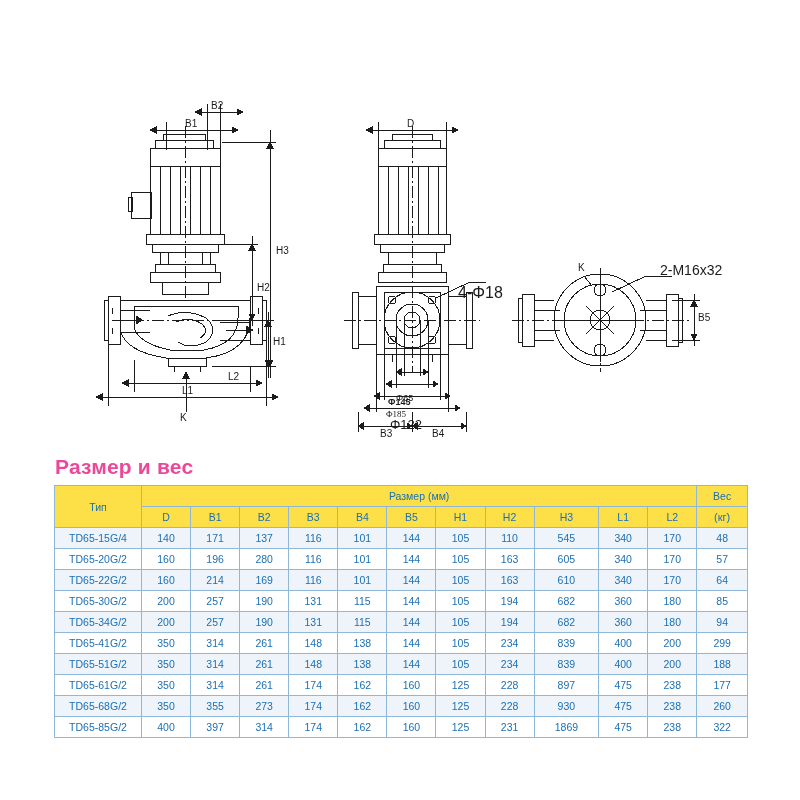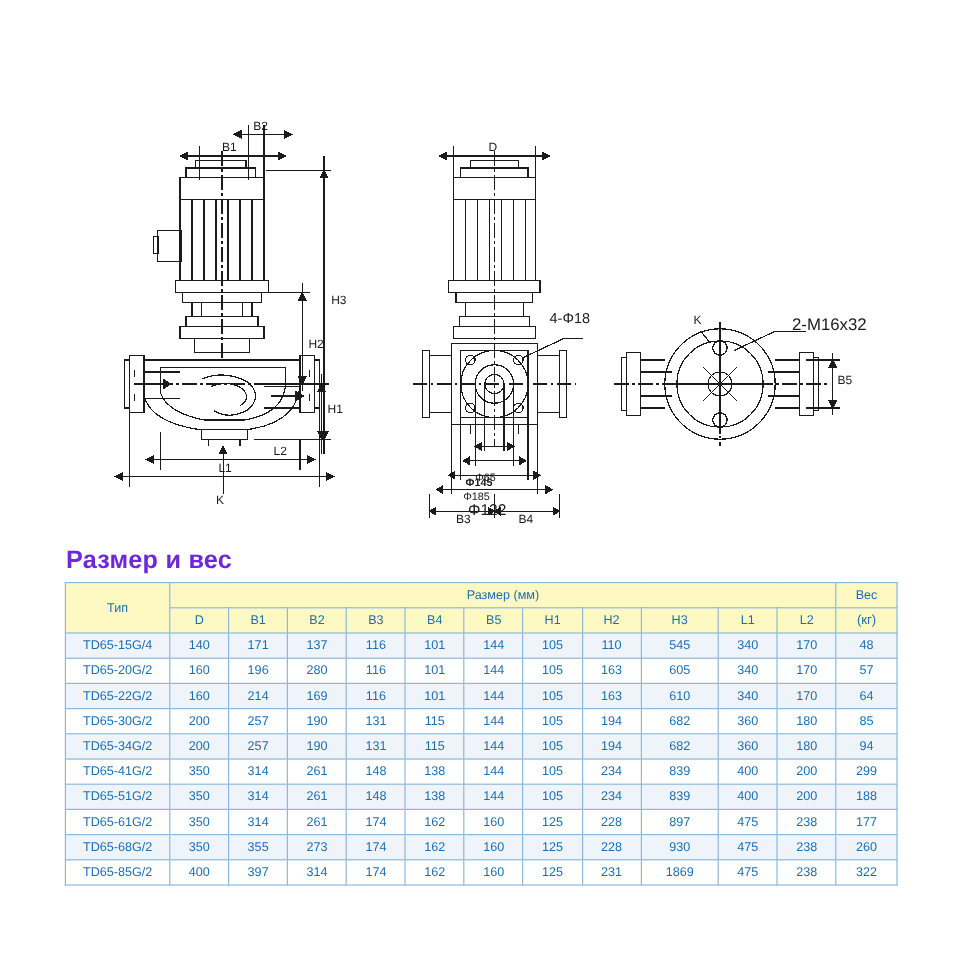--- a/index.html
+++ b/index.html
@@ -11,35 +11,35 @@
   }
   .sheet{position:absolute;inset:0;}
 
   
   .drawings{position:absolute;left:0;top:0;width:800px;height:440px;}
   svg.draw{position:absolute;left:0;top:0;}
 
   
   .title{
     position:absolute;left:55px;top:455px;
-    font-size:21px;font-weight:bold;color:#6d28d9;
+    font-size:21px;font-weight:bold;color:#ec4899;
     letter-spacing:.2px;
   }
 
   
   .tbl-wrap{position:absolute;left:54px;top:485px;width:694px;}
   table{border-collapse:collapse;width:694px;font-size:10.5px;}
   th,td{
     border:1px solid #8fb8d8;
     text-align:center;
     color:#1b6fb5;
     padding:0;height:20px;line-height:20px;
     font-weight:normal;
   }
-  thead th{color:#1b6fb5;font-weight:normal;background:#fef9c3;}
+  thead th{color:#1b6fb5;font-weight:normal;background:#fde047;}
   tbody td{color:#1b6fb5;}
   tbody tr.alt td{background:#eef4fa;}
   td.type,th.type{width:86px;}
   .sub{font-size:11px;}
   .hdr-span{font-weight:normal;}
 </style>
 </head>
 <body>
 
 <div class="sheet">
@@ -281,25 +281,25 @@
     <div style="position:absolute;left:211px;top:100px;font-size:10px;">B2</div>
     <div style="position:absolute;left:185px;top:118px;font-size:10px;">B1</div>
     <div style="position:absolute;left:276px;top:245px;font-size:10px;">H3</div>
     <div style="position:absolute;left:257px;top:282px;font-size:10px;">H2</div>
     <div style="position:absolute;left:273px;top:336px;font-size:10px;">H1</div>
     <div style="position:absolute;left:228px;top:371px;font-size:10px;">L2</div>
     <div style="position:absolute;left:182px;top:385px;font-size:10px;">L1</div>
     <div style="position:absolute;left:180px;top:412px;font-size:10px;">K</div>
 
     <div style="position:absolute;left:407px;top:118px;font-size:10px;">D</div>
-    <div style="position:absolute;left:458px;top:258px;font-size:12px;">4-Φ18</div>
+    <div style="position:absolute;left:458px;top:284px;font-size:16px;">4-Φ18</div>
     <div style="position:absolute;left:396px;top:372px;font-size:9px;margin-top:21px;">Φ65</div>
     <div style="position:absolute;left:390px;top:385px;font-size:13px;margin-top:32px;">Φ122</div>
     <div style="position:absolute;left:388px;top:397px;font-size:9px;font-weight:bold;">Φ145</div>
-    <div style="position:absolute;left:386px;top:409px;font-size:9px;">Φ185</div>
+    <div style="position:absolute;left:386px;top:409px;font-size:9px;font-family:Liberation Serif, serif;">Φ185</div>
     <div style="position:absolute;left:380px;top:428px;font-size:10px;">B3</div>
     <div style="position:absolute;left:432px;top:428px;font-size:10px;">B4</div>
 
     <div style="position:absolute;left:578px;top:262px;font-size:10px;">K</div>
     <div style="position:absolute;left:660px;top:262px;font-size:14px;">2-M16x32</div>
     <div style="position:absolute;left:698px;top:312px;font-size:10px;">B5</div>
   </div>
 
   <div class="title">Размер и вес</div>
 

